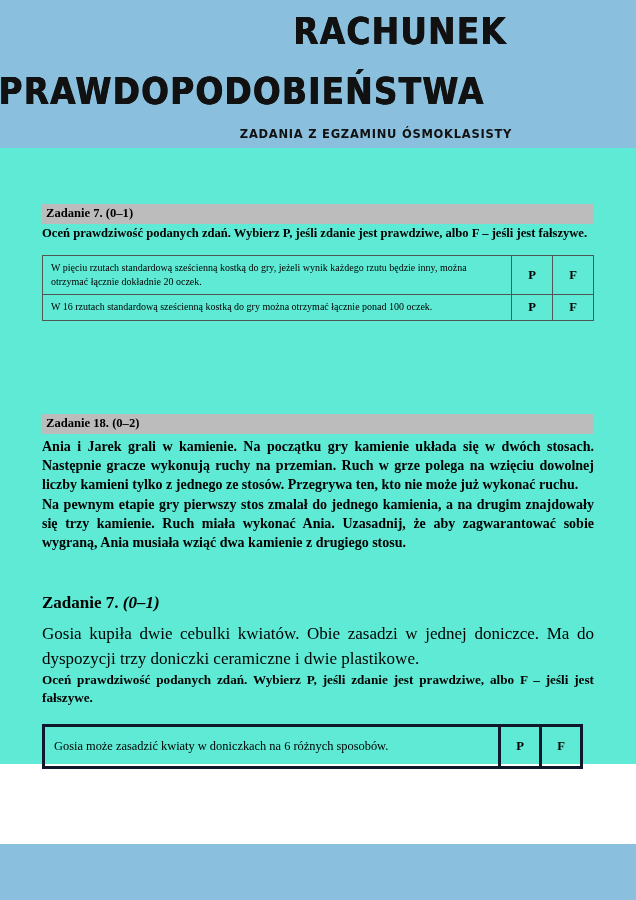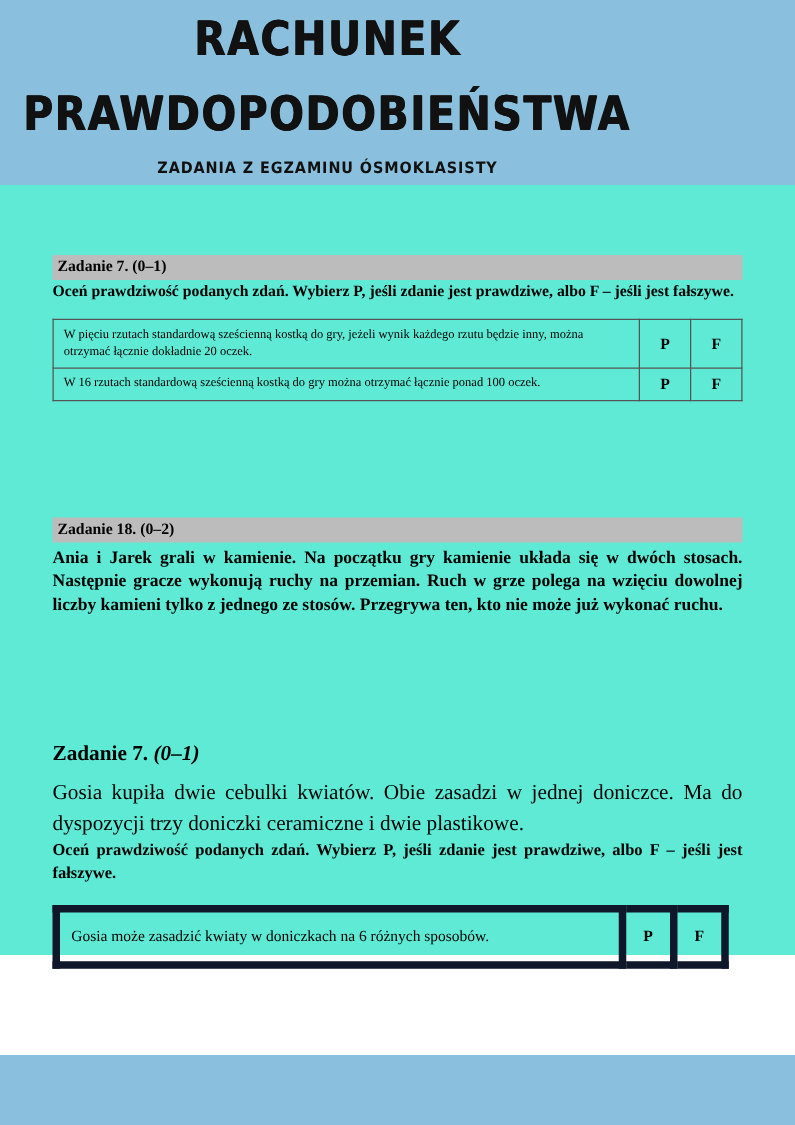--- a/index.html
+++ b/index.html
@@ -19,21 +19,21 @@
     background:#8ac0de;
   }
   .band-top { top:0; height:148px; }
   .band-bottom { top:844px; height:56px; }
 
   .title-wrap {
     position:absolute;
     left:0; top:0; width:524px; height:148px;
     display:flex;
     flex-direction:column;
-    align-items:center;
+    align-items:flex-end;
     justify-content:flex-start;
     padding-top:8px;
     border-radius:22px;
   }
   .title-line {
     font-family:"DejaVu Sans", sans-serif;
     font-weight:bold;
     color:#111;
     letter-spacing:1.5px;
     line-height:1;
@@ -132,21 +132,21 @@
   }
   .task3-instr {
     font-weight:bold;
     font-size:13.2px;
     line-height:1.42;
     text-align:justify;
     width:552px;
   }
 
   table.pf2 { border-collapse:collapse; width:541px; table-layout:fixed; }
-  table.pf2 td { border:6px solid #0f172a; vertical-align:middle; }
+  table.pf2 td { border:3px solid #0f172a; vertical-align:middle; }
   table.pf2 td.stmt {
     padding:11px 9px 11px 9px;
     font-size:12.4px;
     line-height:1.4;
   }
   table.pf2 td.mark {
     width:41px; text-align:center;
     font-weight:bold; font-size:12.6px;
   }
 
@@ -190,20 +190,21 @@
         <td class="mark">P</td>
         <td class="mark">F</td>
       </tr>
     </tbody>
       </table>
   </div>
 
   <div class="task" style="top:266px;">
     <div class="gray-band">Zadanie 18. (0–2)</div>
     <div class="body-bold" style="margin-top:3px;">Ania i Jarek grali w kamienie. Na początku gry kamienie układa się w dwóch stosach. Następnie gracze wykonują ruchy na przemian. Ruch w grze polega na wzięciu dowolnej liczby kamieni tylko z jednego ze stosów. Przegrywa ten, kto nie może już wykonać ruchu.</div>
+    <div class="body-bold">Na pewnym etapie gry pierwszy stos zmalał do jednego kamienia, a na drugim znajdowały się trzy kamienie. Ruch miała wykonać Ania. Uzasadnij, że aby zagwarantować sobie wygraną, Ania musiała wziąć dwa kamienie z drugiego stosu.</div>
   </div>
 
   <div class="task" style="top:445px;">
     <div class="task3-head">
       <span>Zadanie 7. </span><span class="pts">(0–1)</span>
     </div>
     <div class="task3-body">Gosia kupiła dwie cebulki kwiatów. Obie zasadzi w jednej doniczce. Ma do dyspozycji trzy doniczki ceramiczne i dwie plastikowe.</div>
     <div class="task3-instr">Oceń prawdziwość podanych zdań. Wybierz P, jeśli zdanie jest prawdziwe, albo F – jeśli jest fałszywe.</div>
 
     <table class="pf2" style="margin-top:16px;">

